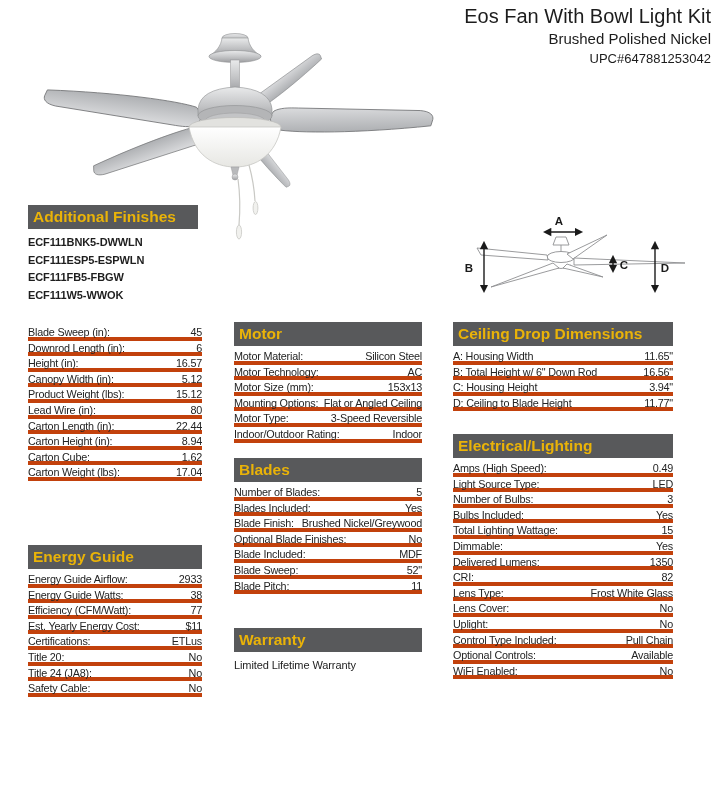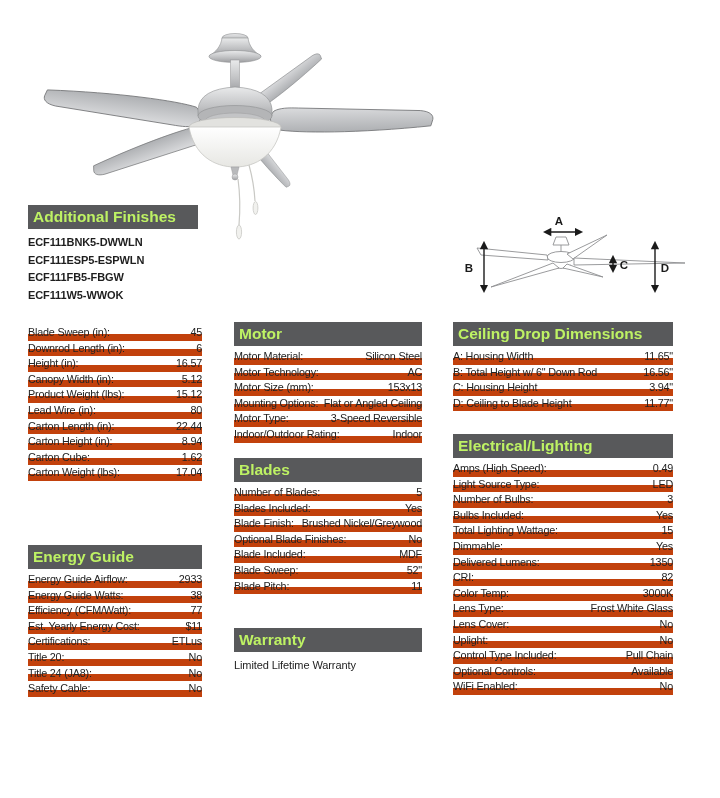--- a/index.html
+++ b/index.html
@@ -8,45 +8,50 @@
     font-family:"Liberation Sans", sans-serif;color:#231f20;overflow:hidden;
   }
   
   .title-block{position:absolute;top:4px;right:9px;text-align:right;line-height:1.22;}
   .title-main{font-size:20px;color:#1c1c1c;}
   .title-sub{font-size:15px;color:#1c1c1c;margin-top:2px;}
   .title-upc{font-size:13px;color:#1c1c1c;margin-top:2px;}
   
   .section{position:absolute;}
   .section-header{
-    height:24px;line-height:24px;background:#58595b;color:#bef264;
+    height:24px;line-height:24px;background:#58595b;color:#eab308;
     font-weight:bold;font-size:15.5px;padding-left:5px;letter-spacing:0;
     box-sizing:border-box;
   }
   .rows{margin-top:3px;}
   .spec-row{
     display:flex;justify-content:space-between;align-items:baseline;
-    height:15.6px;box-sizing:border-box;border-bottom:7px solid #c2410c;
+    height:15.6px;box-sizing:border-box;border-bottom:4px solid #c2410c;
     font-size:10.8px;letter-spacing:-0.2px;line-height:14.4px;color:#232323;
     white-space:nowrap;
   }
   .spec-label{text-align:left;}
   .spec-value{text-align:right;padding-left:4px;}
   
   .finish-list{margin-top:5px;}
   .finish-item{font-weight:bold;font-size:11px;line-height:17.5px;color:#1e1e1e;letter-spacing:-0.1px;}
   
   .warranty-text{margin-top:7px;font-size:11px;color:#232323;letter-spacing:-0.1px;}
   svg{display:block;}
 </style>
 </head>
 <body>
 
 <div class="page">
 
+  <div class="title-block">
+    <div class="title-main">Eos Fan With Bowl Light Kit</div>
+    <div class="title-sub">Brushed Polished Nickel</div>
+    <div class="title-upc">UPC#647881253042</div>
+  </div>
 
   <svg style="position:absolute;left:10px;top:15px;" width="430" height="250" viewBox="0 0 430 250">
     <defs>
       <linearGradient id="silverV" x1="0" y1="0" x2="0" y2="1">
         <stop offset="0" stop-color="#e9eaeb"></stop>
           <stop offset="0.55" stop-color="#c2c3c5"></stop>
           <stop offset="1" stop-color="#9c9da0"></stop>
       </linearGradient>
       <linearGradient id="bladeGrad" x1="0" y1="0" x2="0" y2="1">
         <stop offset="0" stop-color="#dadbdd"></stop>
@@ -355,24 +360,20 @@
       </div>
         <div class="spec-row">
         <span class="spec-label">Delivered Lumens:</span>
         <span class="spec-value">1350</span>
       </div>
         <div class="spec-row">
         <span class="spec-label">CRI:</span>
         <span class="spec-value">82</span>
       </div>
         <div class="spec-row">
-        <span class="spec-label">Color Temp:</span>
-        <span class="spec-value">3000K</span>
-      </div>
-        <div class="spec-row">
         <span class="spec-label">Lens Type:</span>
         <span class="spec-value">Frost White Glass</span>
       </div>
         <div class="spec-row">
         <span class="spec-label">Lens Cover:</span>
         <span class="spec-value">No</span>
       </div>
         <div class="spec-row">
         <span class="spec-label">Uplight:</span>
         <span class="spec-value">No</span>

